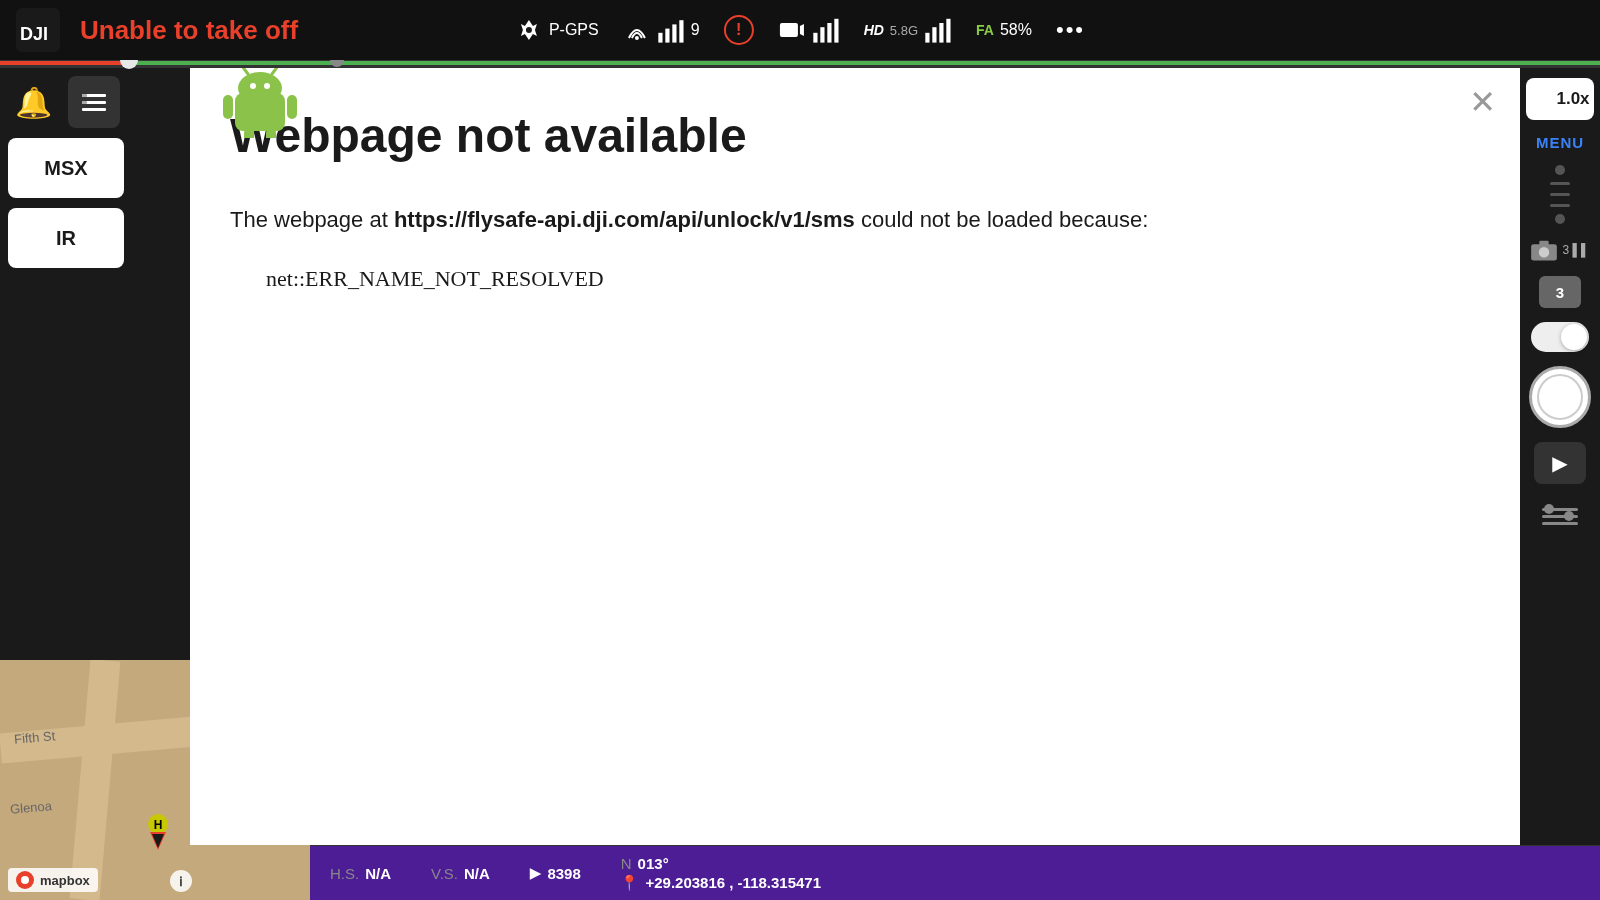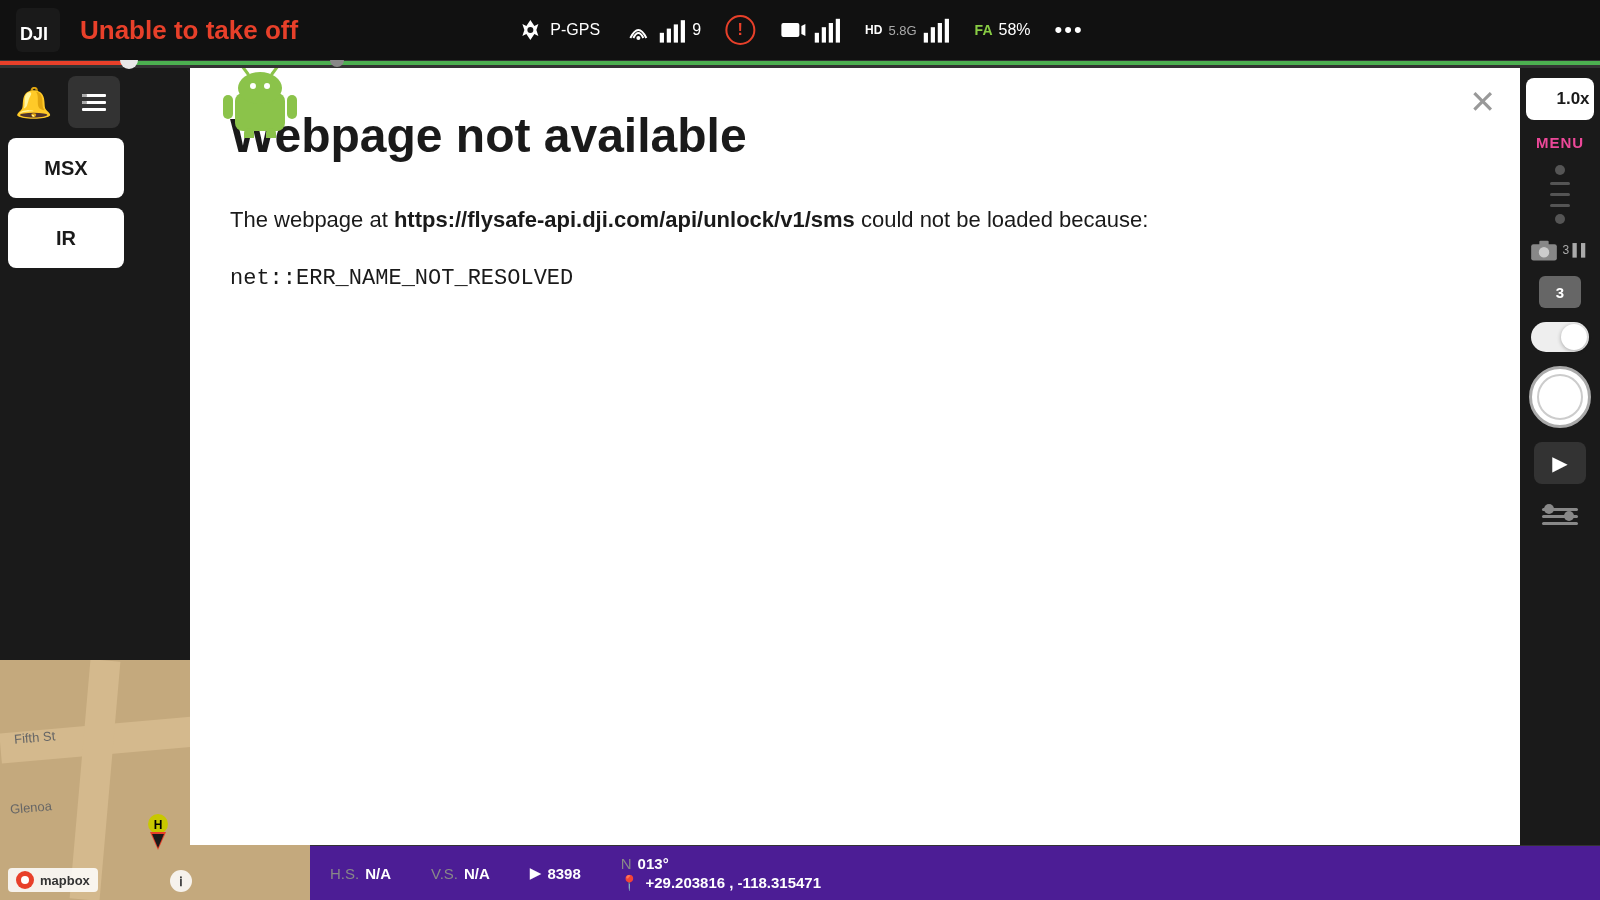--- a/index.html
+++ b/index.html
@@ -320,21 +320,21 @@
       font-weight: bold;
       border: none;
       border-radius: 8px;
       width: 68px;
       height: 42px;
       cursor: pointer;
       padding-left: 26px;
     }
 
     #menu-label {
-      color: #ec4899;
+      color: #3b82f6;
       font-size: 15px;
       font-weight: bold;
       letter-spacing: 1px;
     }
 
     .right-icon-row {
       display: flex;
       flex-direction: column;
       align-items: center;
       gap: 6px;
@@ -513,23 +513,24 @@
       margin-bottom: 30px;
     }
 
     #modal-url {
       font-weight: bold;
       color: #1a1a1a;
     }
 
     #modal-error {
       font-size: 22px;
-      font-family: Liberation Mono, monospace;
+      font-family: Liberation Serif, serif;
       color: #1a1a1a;
       margin-top: 10px;
+      margin-left: 36px;
     }
 
     
     #three-dots {
       color: white;
       font-size: 22px;
       letter-spacing: 2px;
     }
   </style>
 </head>
@@ -584,21 +585,21 @@
       </svg>
       <svg viewBox="0 0 20 20" fill="white" width="20" height="20">
         <rect x="1" y="12" width="3" height="7" fill="white"></rect>
         <rect x="6" y="8" width="3" height="11" fill="white"></rect>
         <rect x="11" y="5" width="3" height="14" fill="white"></rect>
         <rect x="16" y="2" width="3" height="17" fill="white"></rect>
       </svg>
     </div>
 
     <div class="top-indicator">
-      <span style="font-weight:bold;font-size:12px;">HD</span>
+      <span style="font-weight:bold;font-size:14px;font-style:italic;">HD</span>
       <span style="font-size:13px;color:#aaa;">5.8G</span>
       <svg viewBox="0 0 20 20" fill="white" width="20" height="20">
         <rect x="1" y="12" width="3" height="7" fill="white"></rect>
         <rect x="6" y="8" width="3" height="11" fill="white"></rect>
         <rect x="11" y="5" width="3" height="14" fill="white"></rect>
         <rect x="16" y="2" width="3" height="17" fill="white"></rect>
       </svg>
     </div>
 
     <div class="top-indicator">

